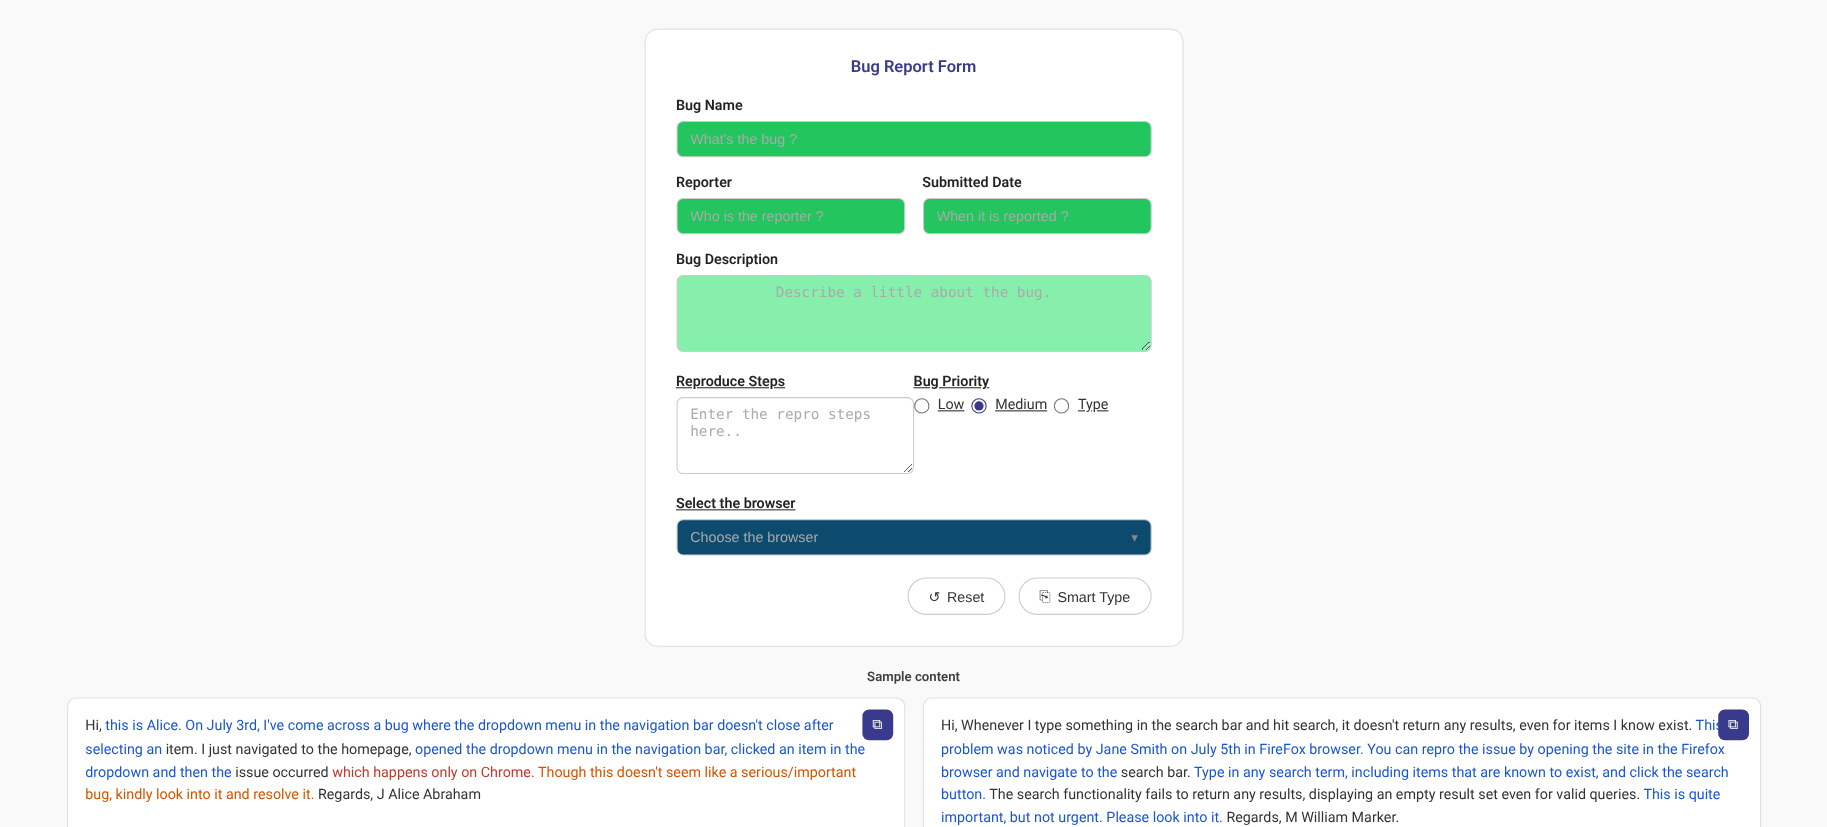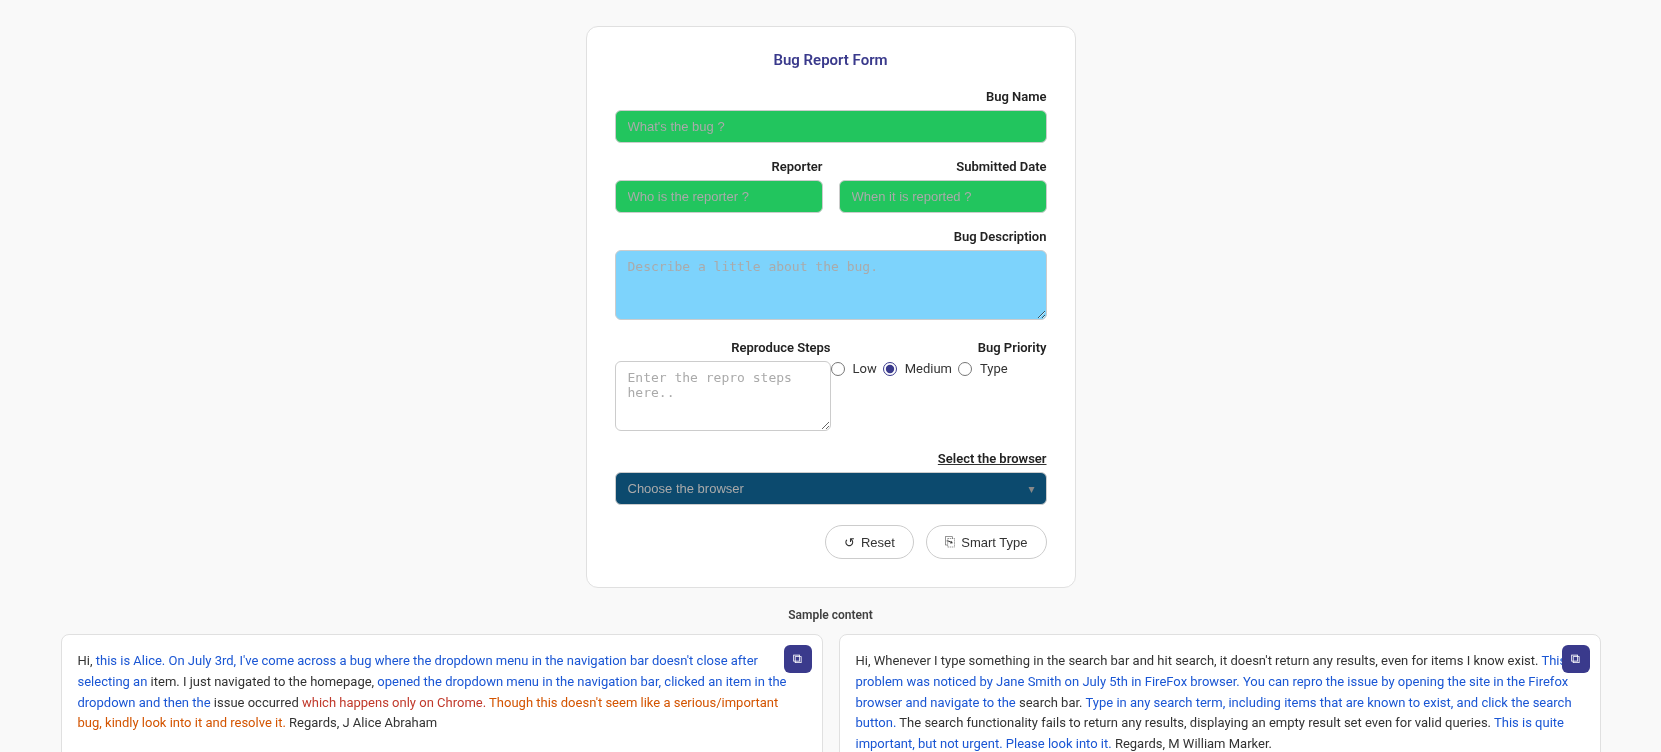--- a/index.html
+++ b/index.html
@@ -41,21 +41,20 @@
     .form-group {
       margin-bottom: 16px;
     }
 
     .form-label {
       display: block;
       font-size: 13px;
       font-weight: 600;
       color: #222;
       margin-bottom: 6px;
-      text-align: right;
     }
 
     .form-input {
       width: 100%;
       border: 1px solid #ccc;
       border-radius: 6px;
       padding: 8px 12px;
       font-size: 13px;
       color: #333;
       outline: none;
@@ -77,30 +76,32 @@
 
     .form-textarea {
       width: 100%;
       border: 1px solid #ccc;
       border-radius: 6px;
       padding: 8px 12px;
       font-size: 13px;
       color: #333;
       outline: none;
       resize: vertical;
-      background: #7dd3fc;
+      background: #86efac;
       min-height: 70px;
+      text-align: center;
     }
 
     .form-textarea::placeholder {
       color: #aaa;
     }
 
     .two-col {
       display: flex;
+      text-decoration: underline;
     }
 
     .repro-col {
       flex: 1;
     }
 
     .priority-col {
       flex: 1;
     }
 

